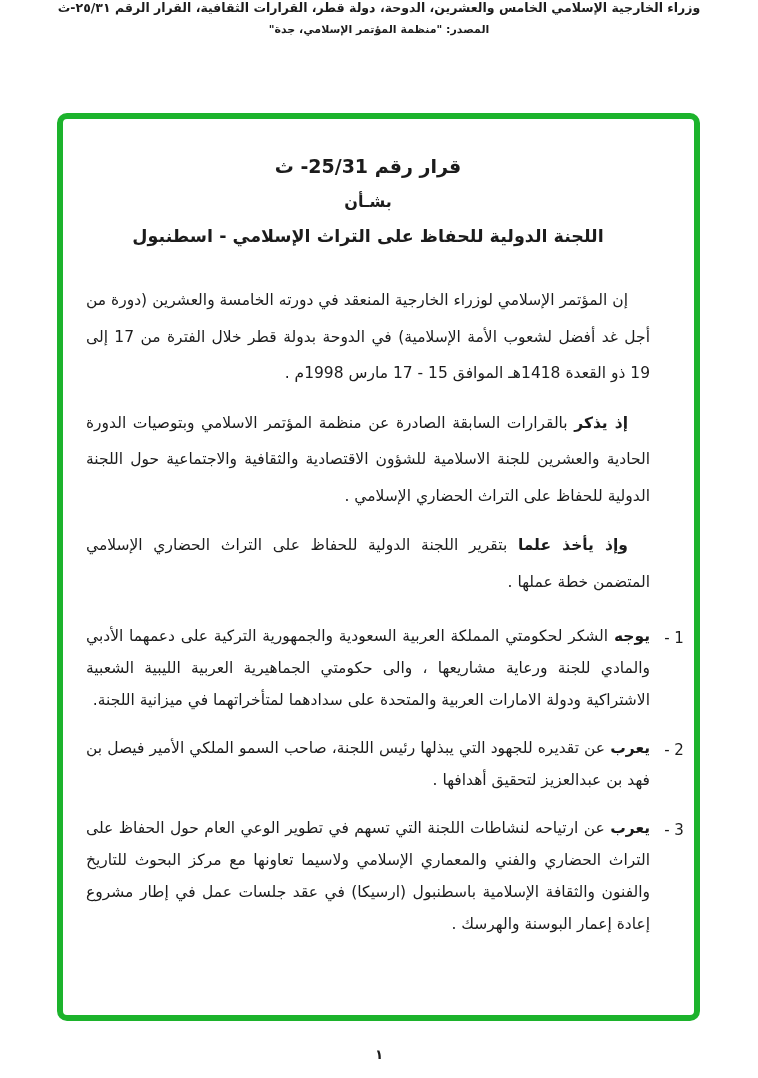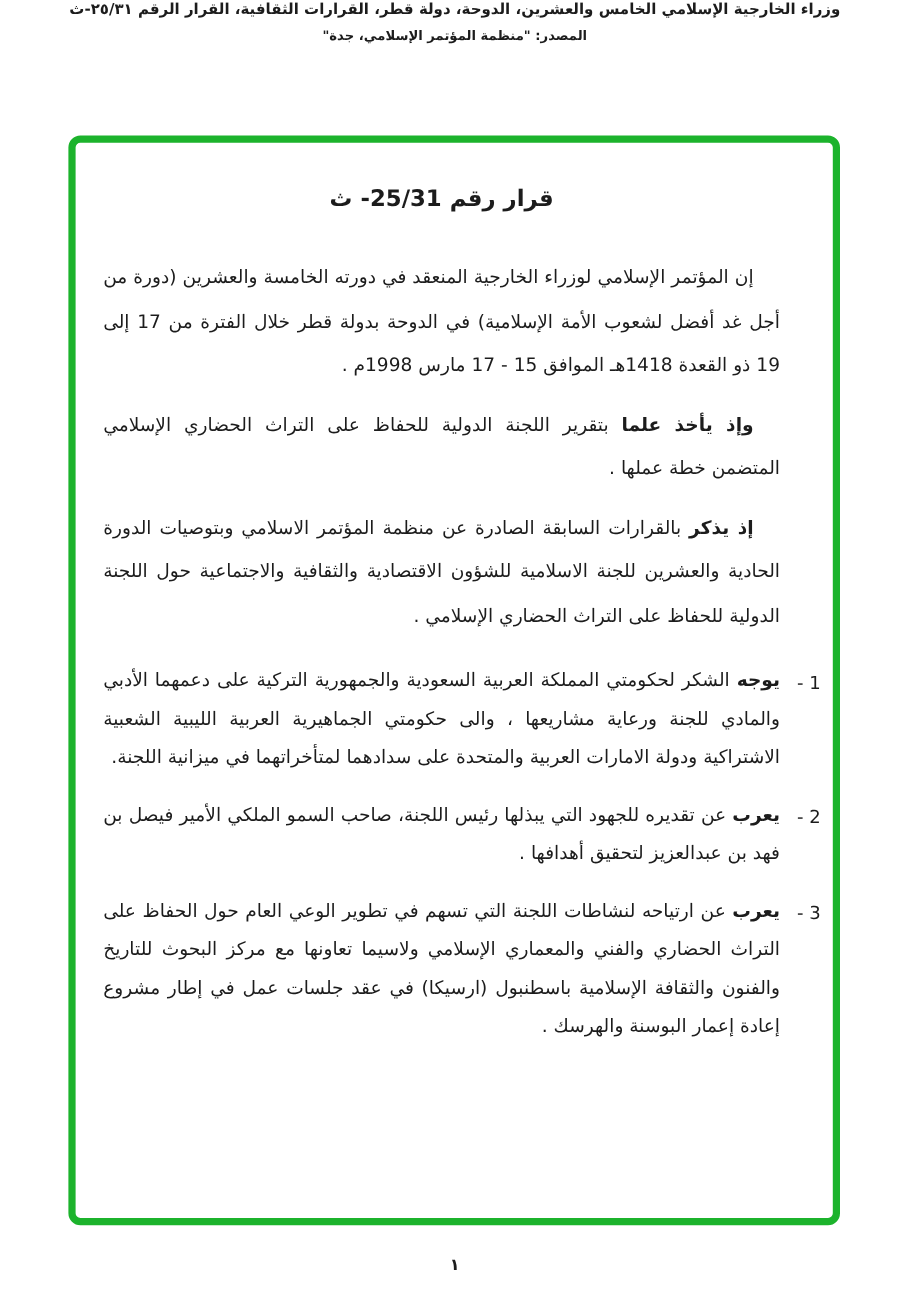--- a/index.html
+++ b/index.html
@@ -49,26 +49,28 @@
   <div class="page-header">
     <div class="ph1">وزراء الخارجية الإسلامي الخامس والعشرين، الدوحة، دولة قطر، القرارات الثقافية، القرار الرقم ٢٥/٣١-ث</div>
     <div class="ph2">المصدر:  "منظمة المؤتمر الإسلامي، جدة"</div>
   </div>
 
   <div class="green-box">
     <div class="doc-content">
 
       <div class="title-block">
         <div class="t1">قرار رقم 25/31- ث</div>
+        <div class="t2">بشـأن</div>
+        <div class="t3">اللجنة الدولية للحفاظ على التراث الإسلامي - اسطنبول</div>
       </div>
 
       <div class="paras">
         <p class="para indent"><span class="lead"></span><span>إن المؤتمر الإسلامي لوزراء الخارجية المنعقد في دورته الخامسة والعشرين (دورة من أجل غد أفضل لشعوب الأمة الإسلامية) في الدوحة بدولة قطر خلال الفترة من 17 إلى 19 ذو القعدة 1418هـ الموافق 15 - 17 مارس 1998م .</span></p>
+        <p class="para indent"><span class="lead">إذ يذكر</span><span> بالقرارات السابقة الصادرة عن منظمة المؤتمر الاسلامي وبتوصيات الدورة الحادية والعشرين للجنة الاسلامية للشؤون الاقتصادية والثقافية والاجتماعية حول اللجنة الدولية للحفاظ على التراث الحضاري الإسلامي .</span></p>
         <p class="para indent"><span class="lead">وإذ يأخذ علما</span><span> بتقرير اللجنة الدولية للحفاظ على التراث الحضاري الإسلامي المتضمن خطة عملها .</span></p>
-        <p class="para indent"><span class="lead">إذ يذكر</span><span> بالقرارات السابقة الصادرة عن منظمة المؤتمر الاسلامي وبتوصيات الدورة الحادية والعشرين للجنة الاسلامية للشؤون الاقتصادية والثقافية والاجتماعية حول اللجنة الدولية للحفاظ على التراث الحضاري الإسلامي .</span></p>
       </div>
 
       <div class="items">
 
         <div class="item">
           <div class="num">1 -</div>
           <div class="itext"><span class="lead">يوجه</span><span> الشكر لحكومتي المملكة العربية السعودية والجمهورية التركية على دعمهما الأدبي والمادي للجنة ورعاية مشاريعها ، والى حكومتي الجماهيرية العربية الليبية الشعبية الاشتراكية ودولة الامارات العربية والمتحدة على سدادهما لمتأخراتهما في ميزانية اللجنة.</span></div>
         </div>
 
         <div class="item">

